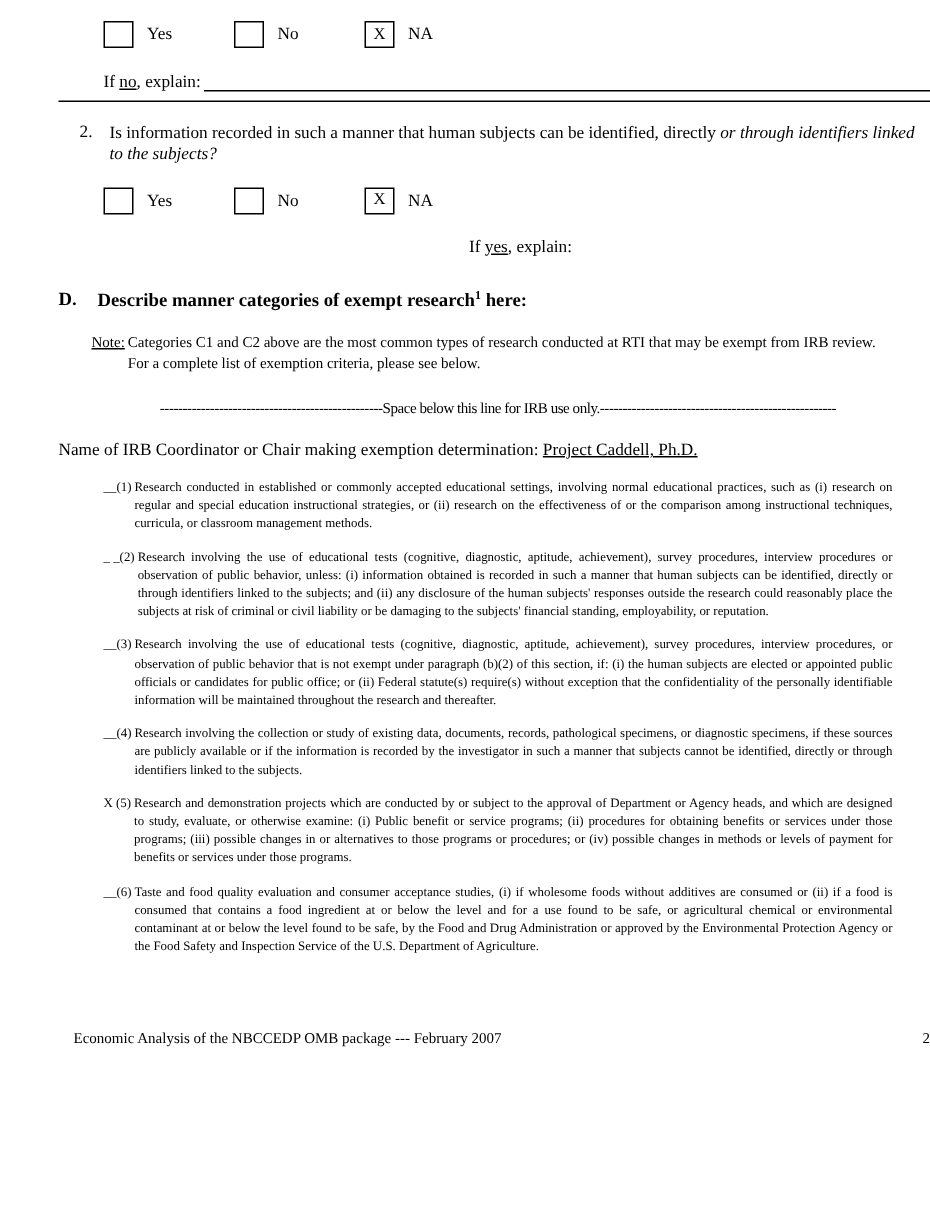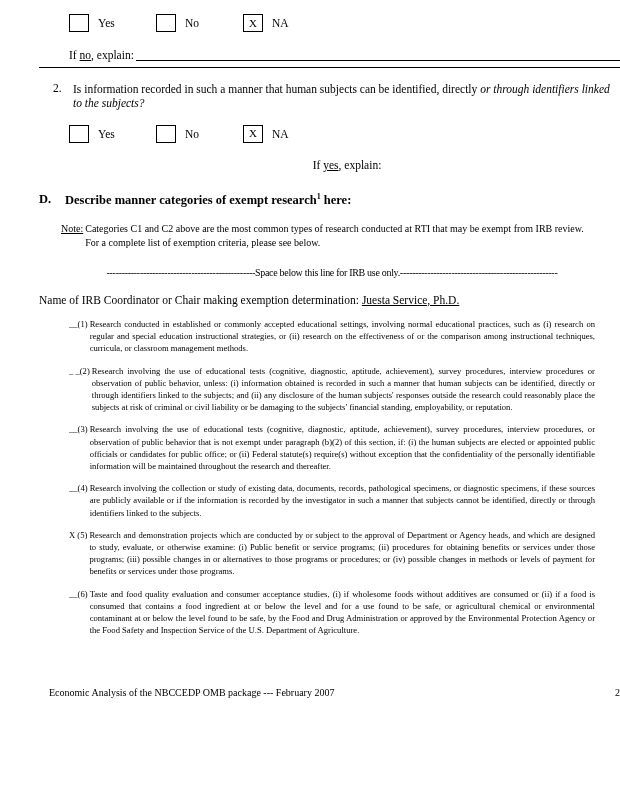--- a/index.html
+++ b/index.html
@@ -248,21 +248,21 @@
 
 
   <div class="note">
     <div class="nlabel">Note:</div>
     <div class="nbody">Categories C1 and C2 above are the most common types of research conducted at RTI that may be exempt from IRB review.  For a complete list of exemption criteria, please see below.</div>
   </div>
 
   <div class="dashed">-------------------------------------------------Space below this line for IRB use only.----------------------------------------------------</div>
 
 
-  <div class="namerow"><span>Name of IRB Coordinator or Chair making exemption determination: </span><span class="nm">Juesta Service, Ph.D.</span></div>
+  <div class="namerow"><span>Name of IRB Coordinator or Chair making exemption determination: </span><span class="nm">Project Caddell, Ph.D.</span></div>
 
 
 
   <div class="cats">
     <div class="cat">
       <span class="mark">__(1)</span>
       <span class="ctext">Research conducted in established or commonly accepted educational settings, involving normal educational practices, such as (i) research on regular and special education instructional strategies, or (ii) research on the effectiveness of or the comparison among instructional techniques, curricula, or classroom management methods.</span>
     </div>
     <div class="cat">
       <span class="mark">_ _(2)</span>

